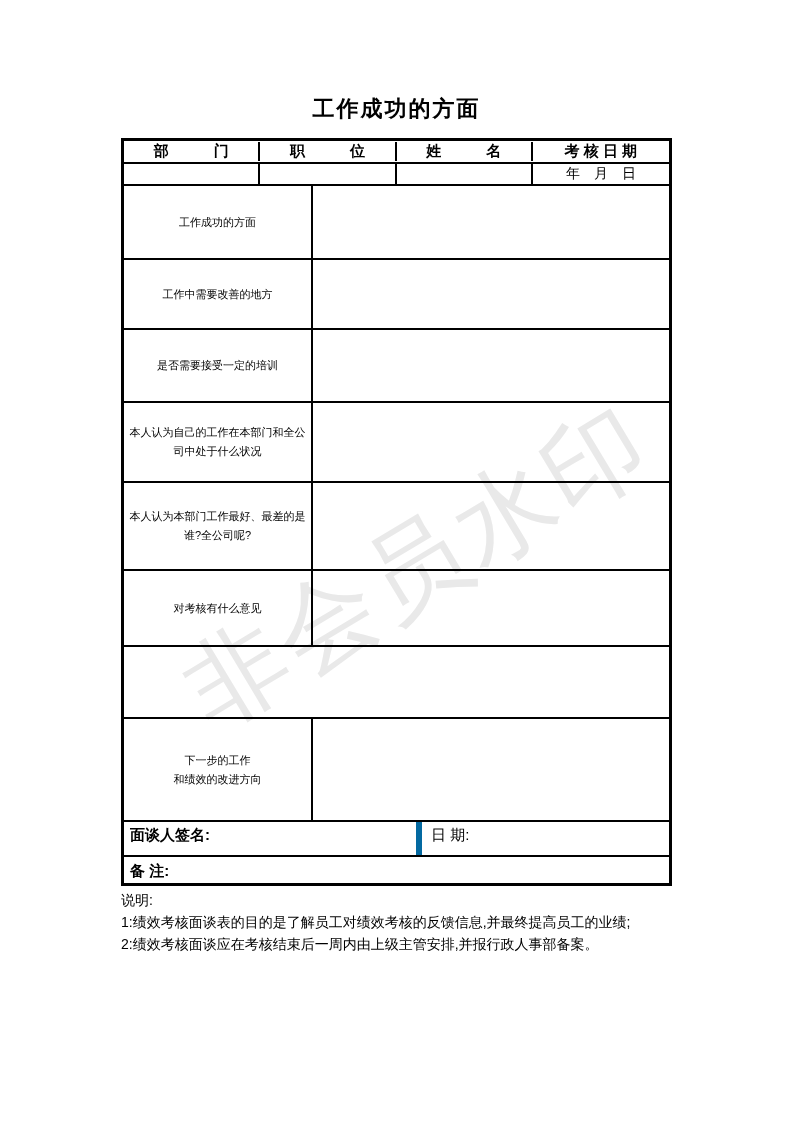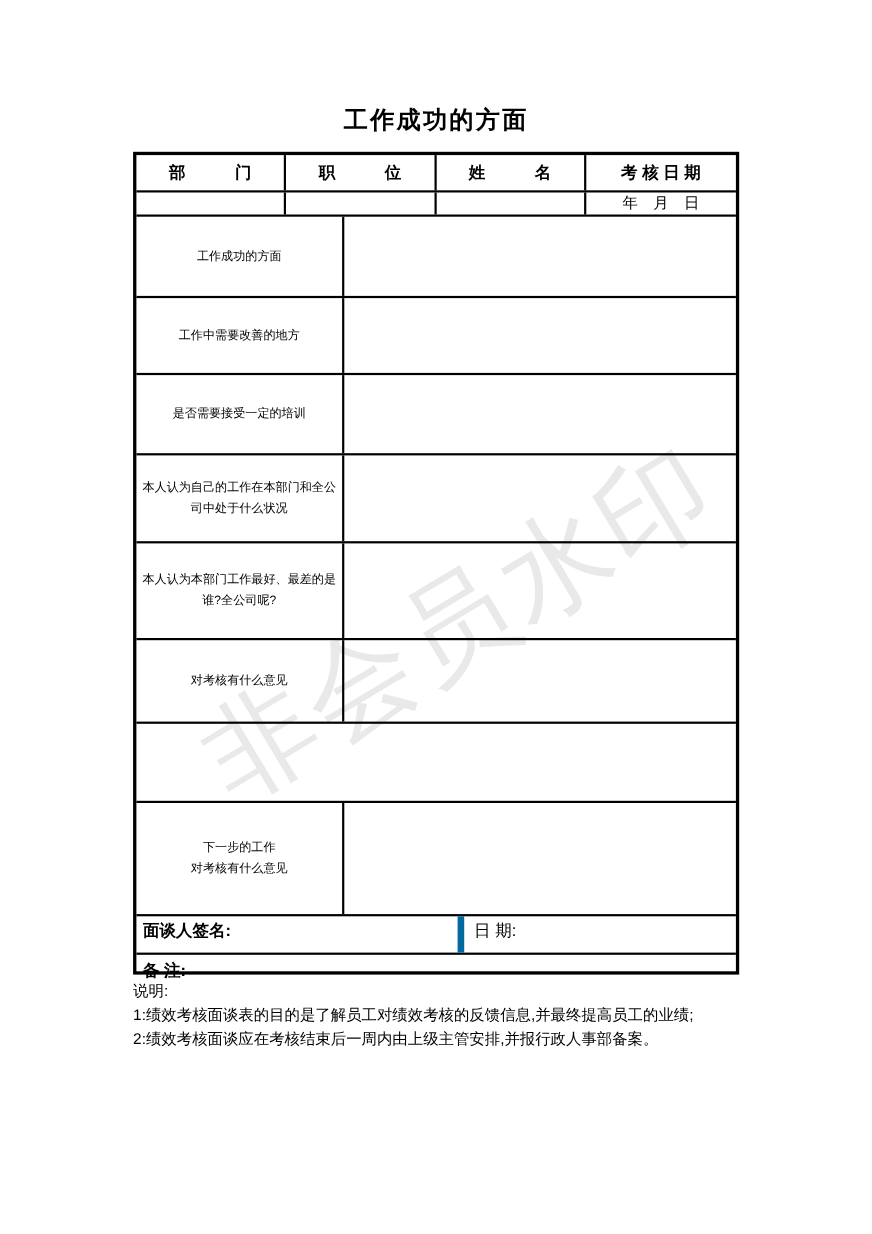--- a/index.html
+++ b/index.html
@@ -54,21 +54,21 @@
 <body>
 
 <div class="page">
 
   <div class="watermark">非会员水印</div>
 
   <h1 class="title">工作成功的方面</h1>
 
   <div class="form">
 
-    <div class="row" style="height:34px;">
+    <div class="row" style="height:23px;align-items:center;">
       <div class="cell hcell">部　　　门</div>
       <div class="cell hcell">职　　　位</div>
       <div class="cell hcell">姓　　　名</div>
       <div class="cell hcell end">考 核 日 期</div>
     </div>
 
     <div class="row" style="height:22px;">
       <div class="cell scell"></div>
       <div class="cell scell"></div>
       <div class="cell scell"></div>
@@ -104,21 +104,21 @@
       <div class="cell ql">对考核有什么意见</div>
       <div class="cell qa end"></div>
     </div>
 
     <div class="row" style="height:72px;">
       <div class="cell qa end"></div>
     </div>
 
     <div class="row" style="height:103px;">
       <div class="cell ql">下一步的工作
-对考核有什么意见</div>
+和绩效的改进方向</div>
       <div class="cell qa end"></div>
     </div>
 
     <div class="row" style="height:35px;">
       <div class="cell sig1">
         <span>面谈人签名:</span>
       </div>
       <div class="cell sig2">
         <span>日 期:</span>
       </div>

